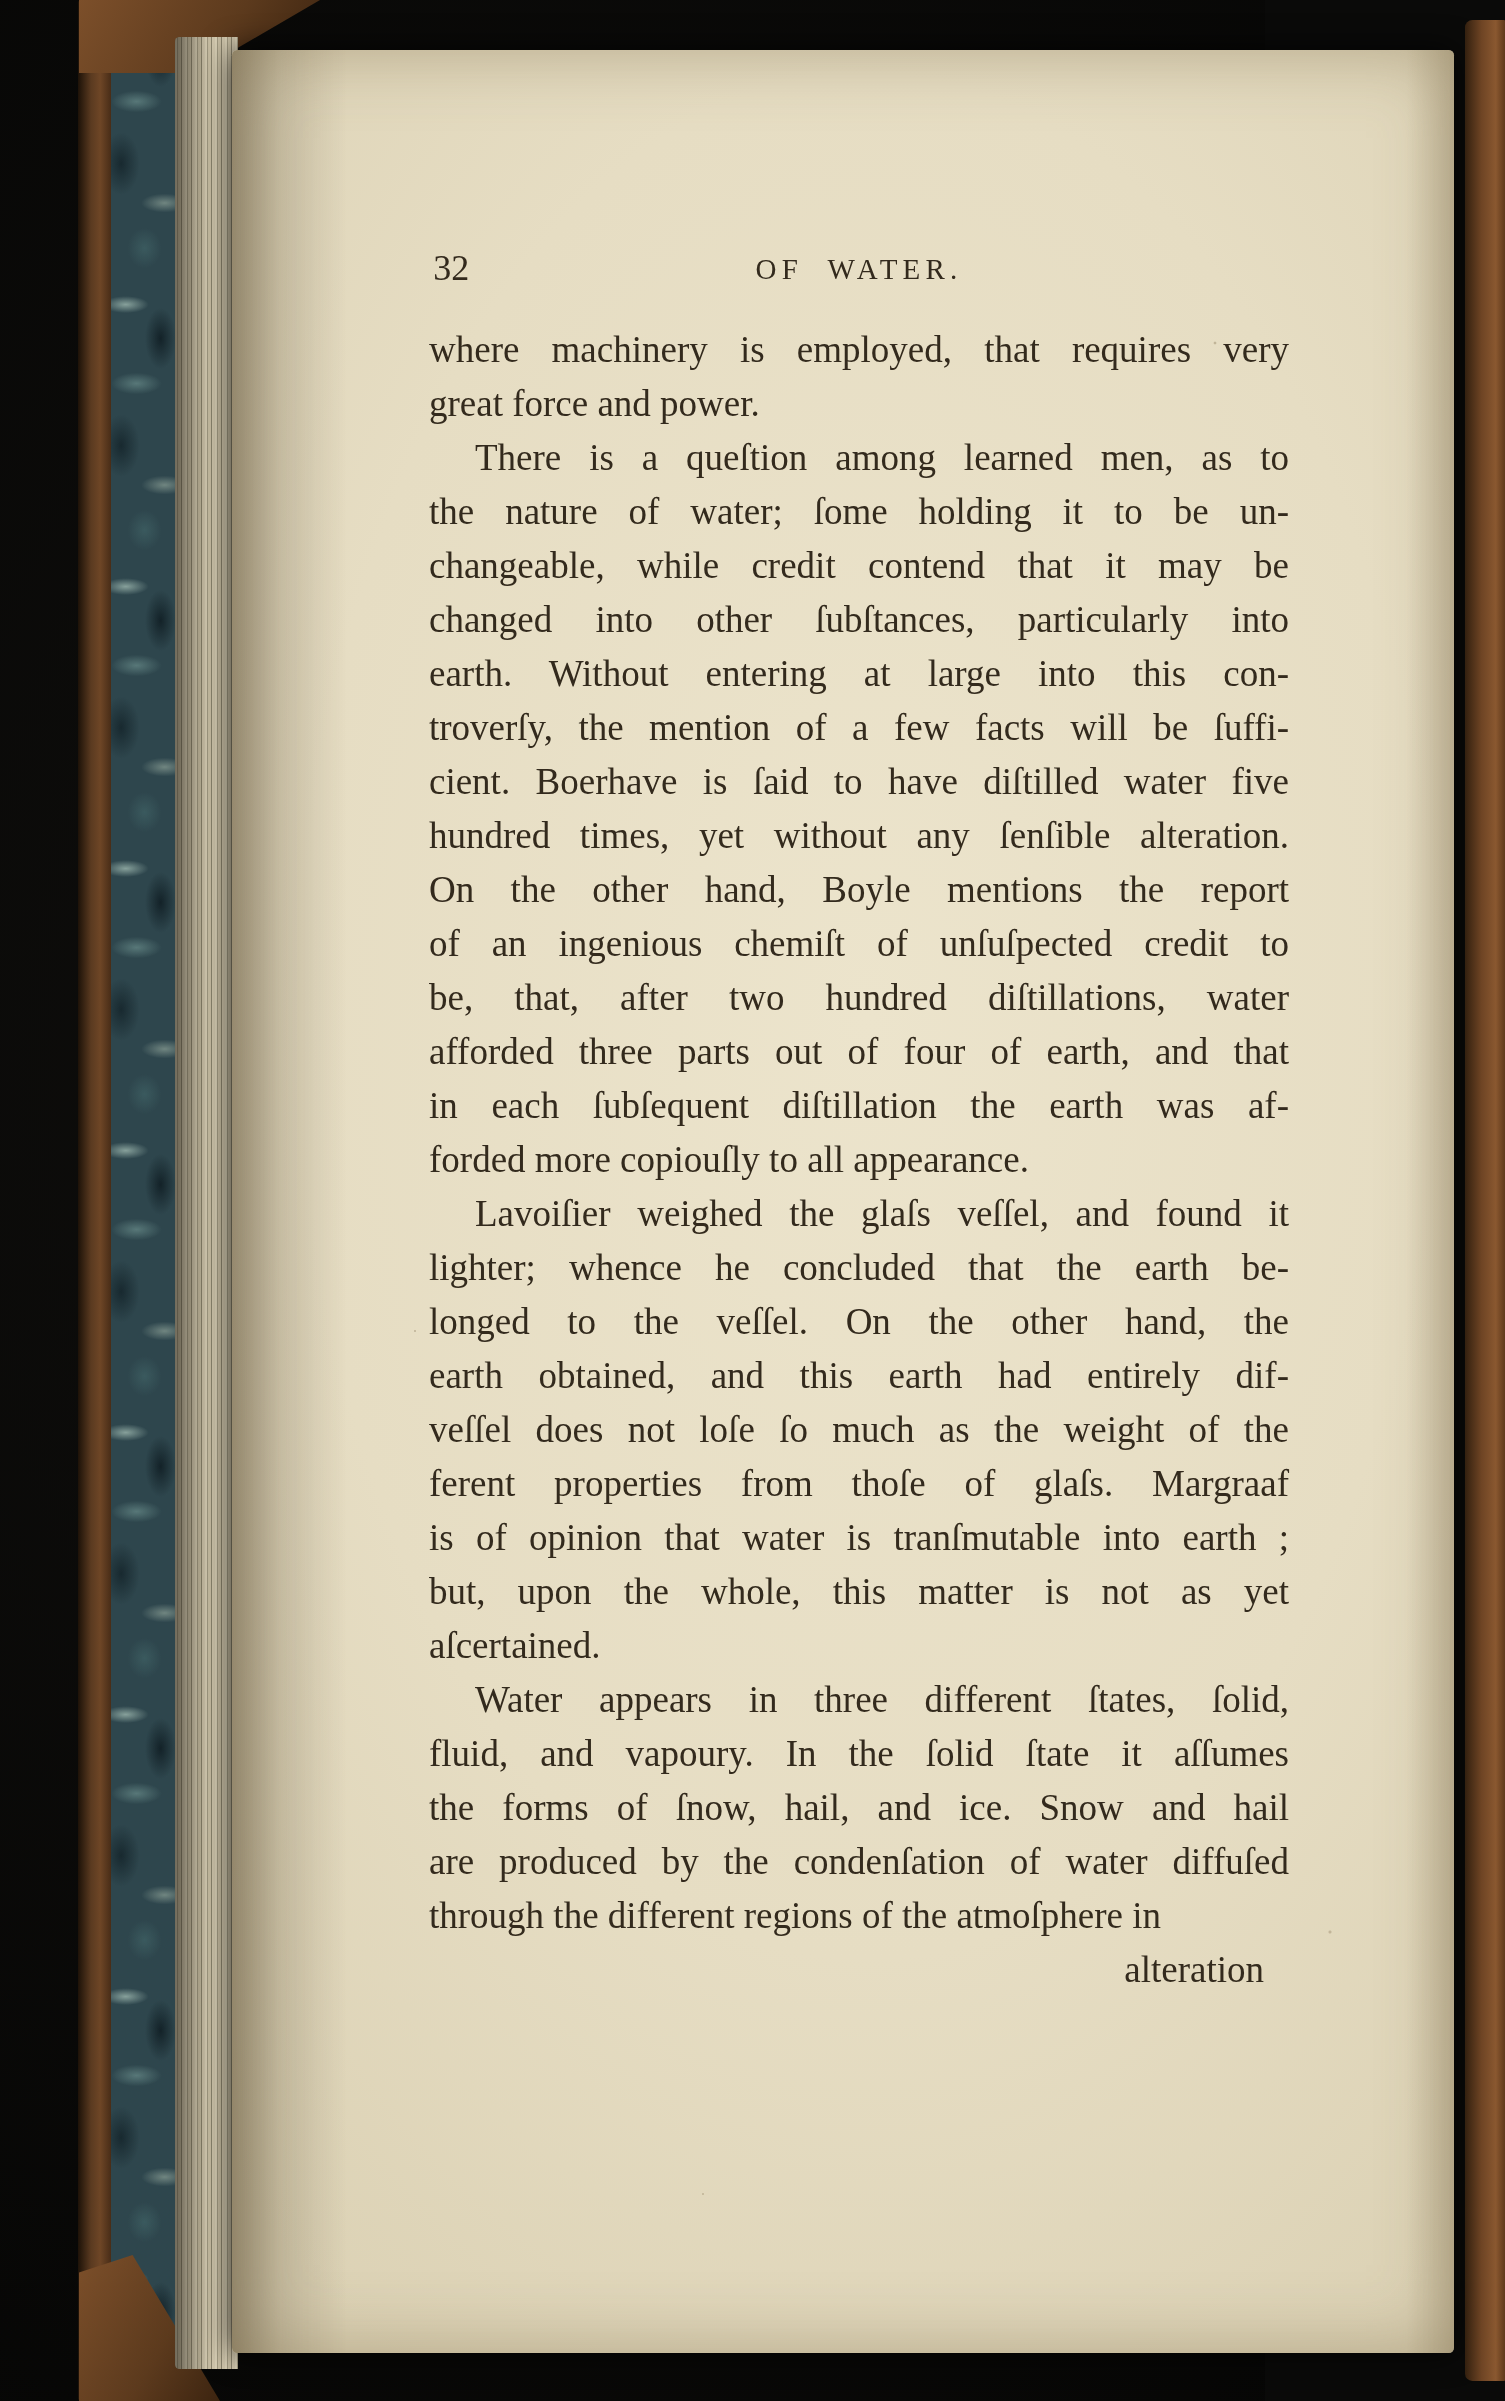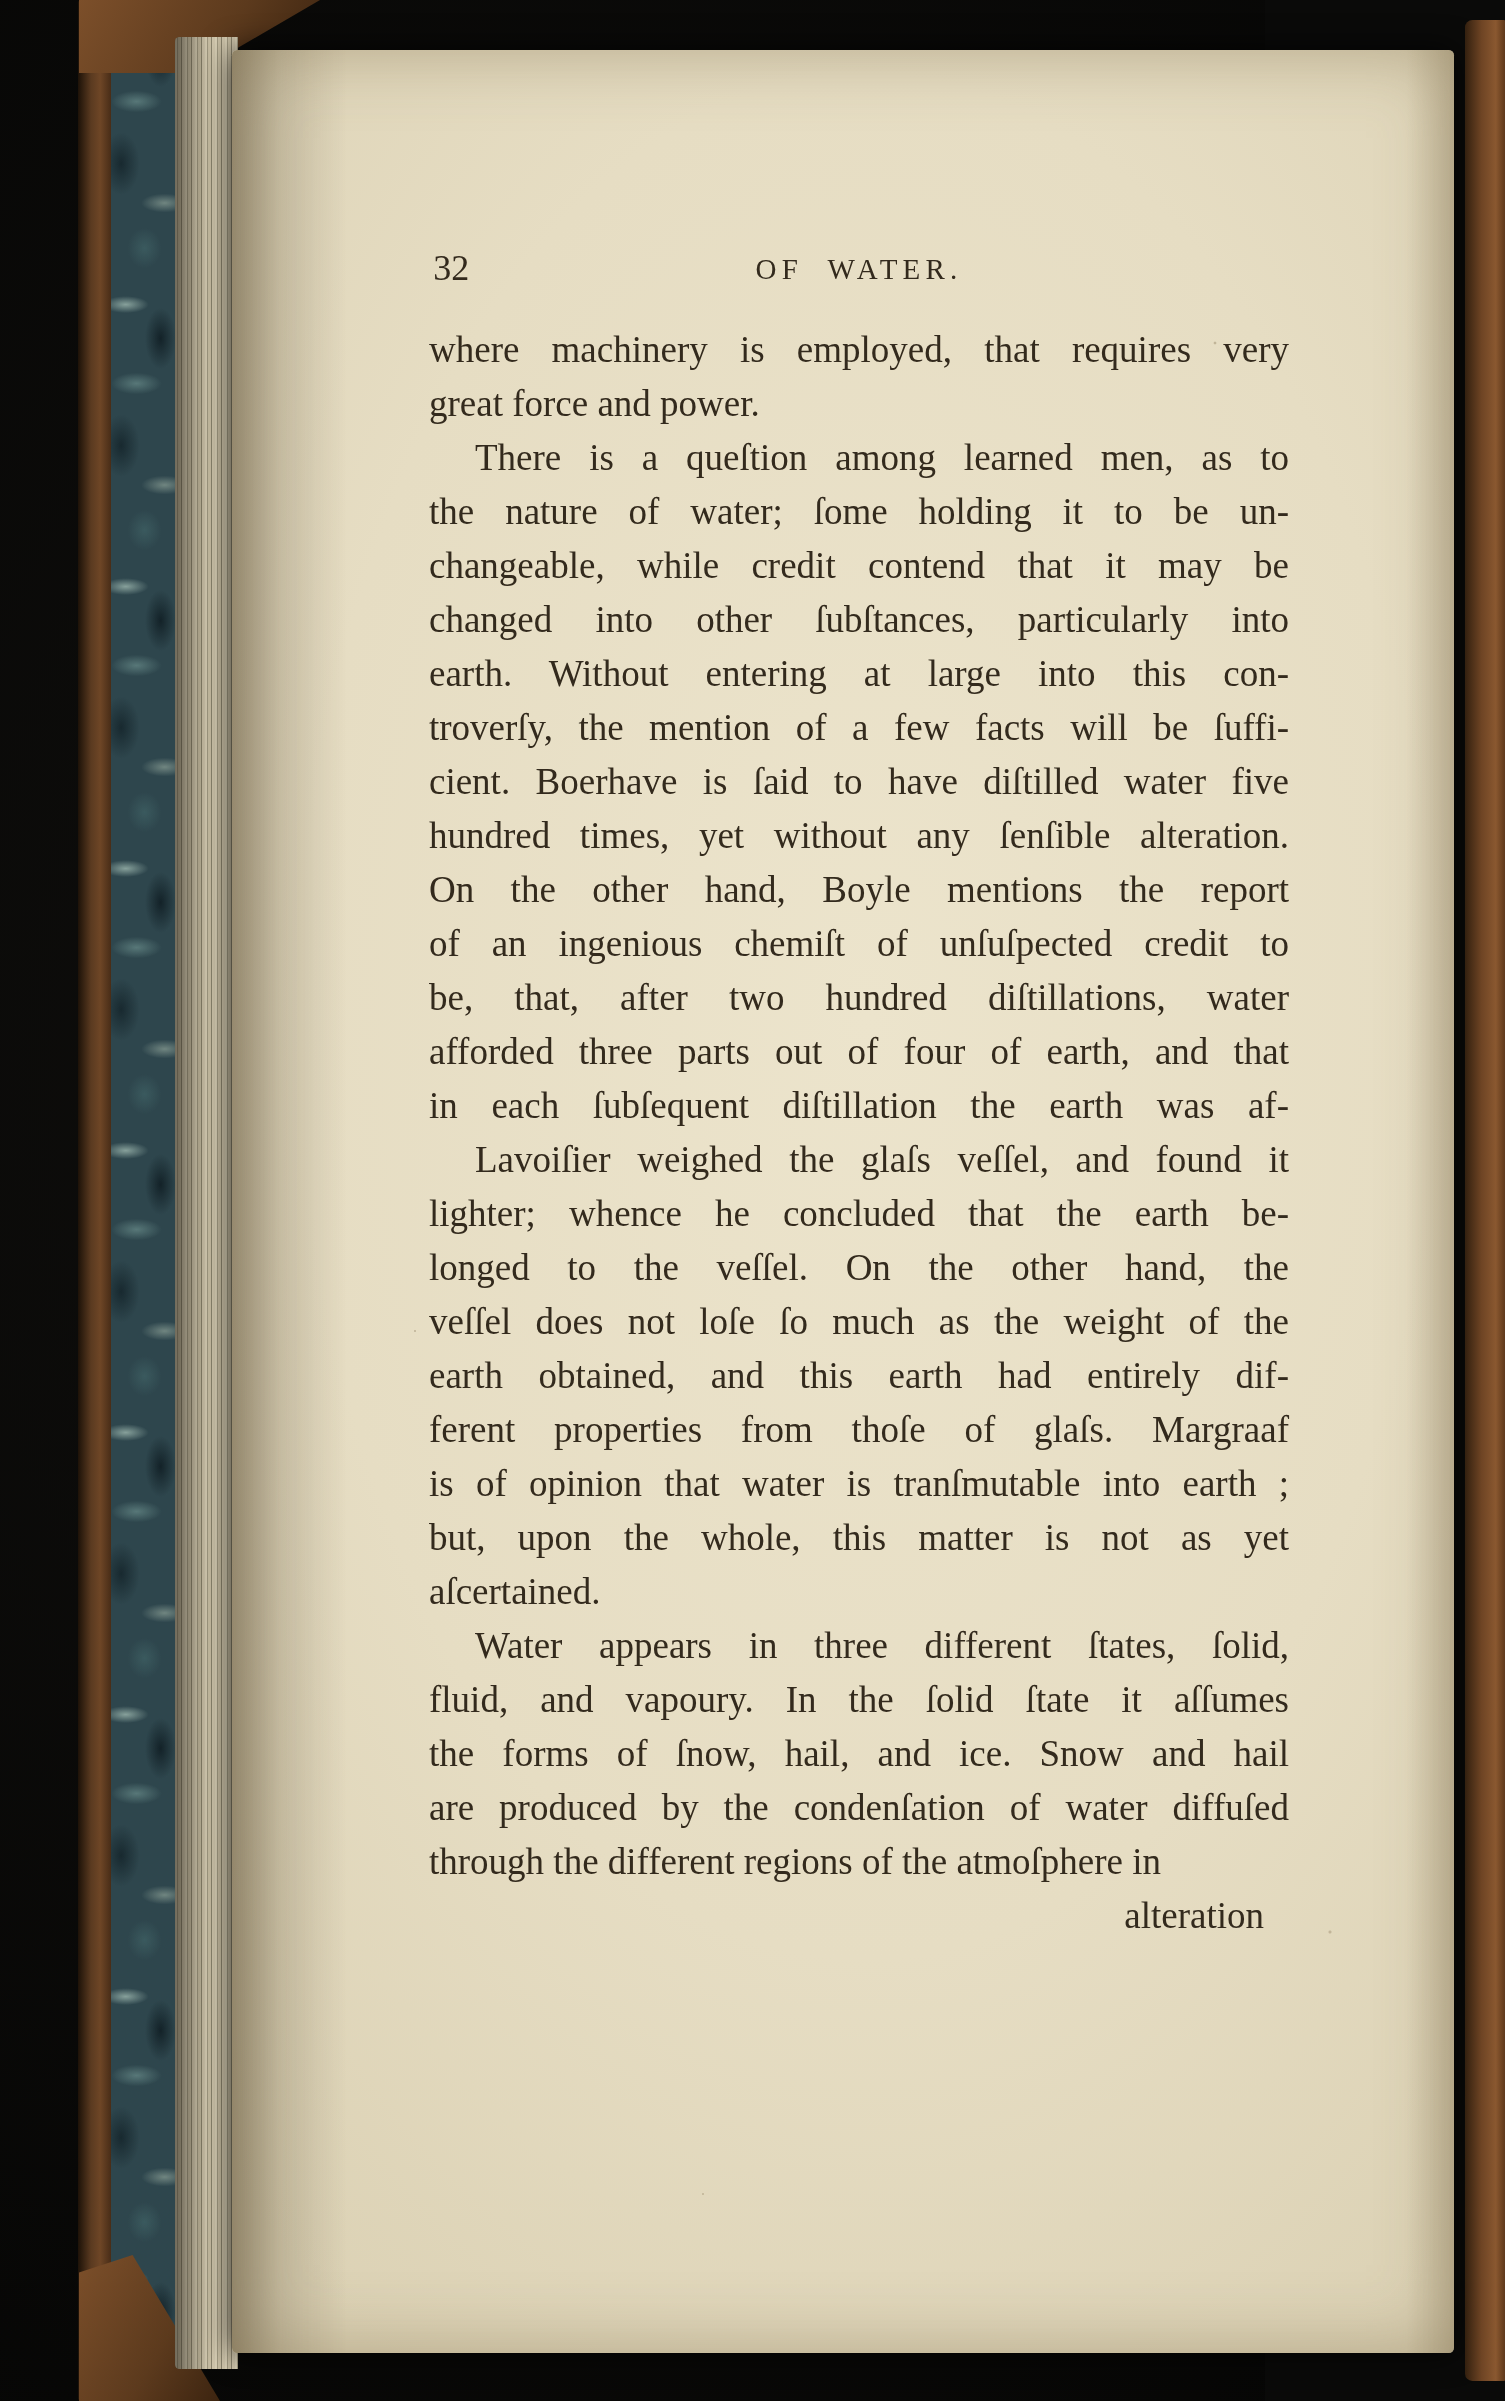--- a/index.html
+++ b/index.html
@@ -188,27 +188,28 @@
             <div class="line">changed into other ſubſtances, particularly into</div>
             <div class="line">earth. Without entering at large into this con-</div>
             <div class="line">troverſy, the mention of a few facts will be ſuffi-</div>
             <div class="line">cient. Boerhave is ſaid to have diſtilled water five</div>
             <div class="line">hundred times, yet without any ſenſible alteration.</div>
             <div class="line">On the other hand, Boyle mentions the report</div>
             <div class="line">of an ingenious chemiſt of unſuſpected credit to</div>
             <div class="line">be, that, after two hundred diſtillations, water</div>
             <div class="line">afforded three parts out of four of earth, and that</div>
             <div class="line">in each ſubſequent diſtillation the earth was af-</div>
+            <div class="line lastline">forded more copiouſly to all appearance.</div>
           </div>
           <div class="para">
             <div class="line indent">Lavoiſier weighed the glaſs veſſel, and found it</div>
             <div class="line">lighter; whence he concluded that the earth be-</div>
             <div class="line">longed to the veſſel. On the other hand, the</div>
+            <div class="line">earth obtained, and this earth had entirely dif-</div>
             <div class="line">veſſel does not loſe ſo much as the weight of the</div>
-            <div class="line">earth obtained, and this earth had entirely dif-</div>
             <div class="line">ferent properties from thoſe of glaſs. Margraaf</div>
             <div class="line">is of opinion that water is tranſmutable into earth ;</div>
             <div class="line">but, upon the whole, this matter is not as yet</div>
             <div class="line lastline">aſcertained.</div>
           </div>
           <div class="para">
             <div class="line indent">Water appears in three different ſtates, ſolid,</div>
             <div class="line">fluid, and vapoury. In the ſolid ſtate it aſſumes</div>
             <div class="line">the forms of ſnow, hail, and ice. Snow and hail</div>
             <div class="line">are produced by the condenſation of water diffuſed</div>

